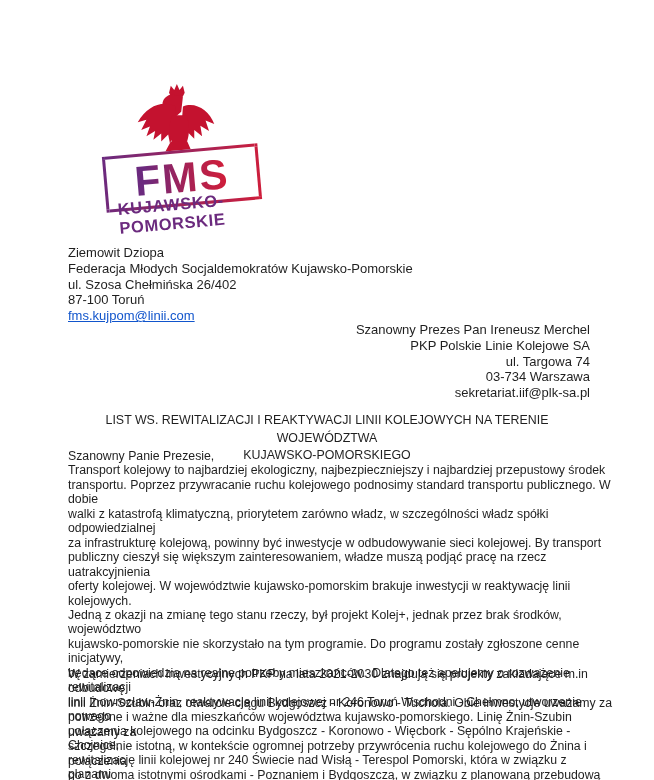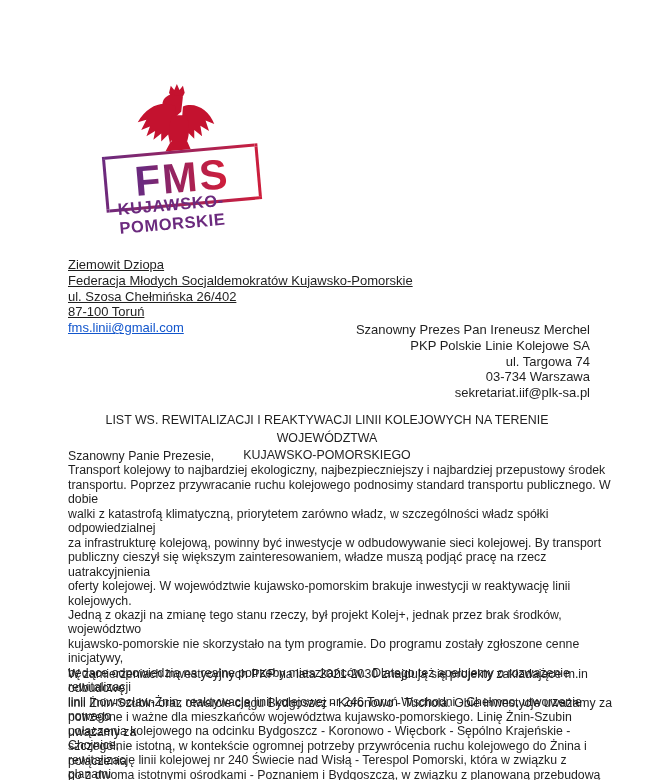--- a/index.html
+++ b/index.html
@@ -38,22 +38,22 @@
     position: absolute; left: 117px; top: 200px;
     transform: rotate(-5deg); transform-origin: left top;
     color: var(--purple, #6b2a7e);
     font-size: 16.5px; font-weight: bold;
     line-height: 19px; letter-spacing: 0.6px;
     white-space: pre-wrap;
   }
 
   
   .sender {
-    position: absolute; left: 68px; top: 257px;
-    font-size: 13px; line-height: 15.8px; text-decoration: underline;
+    position: absolute; left: 68px; top: 245px;
+    font-size: 13px; line-height: 15.8px;
   }
   .addr-lines { white-space: pre-wrap; }
   .email-link {
     display: inline-block;
     color: var(--link, #1155cc);
     text-decoration: underline;
     cursor: pointer;
     font-size: 13px; line-height: 15.8px;
   }
   .recipient {
@@ -101,21 +101,21 @@
     </g>
   </svg>
   <div class="fms-box">
     <span class="fms-text">FMS</span>
   </div>
   <div class="region-text">KUJAWSKO-<br>POMORSKIE</div>
 </div>
 
 <div class="sender">
   <div class="addr-lines">Ziemowit Dziopa<br>Federacja Młodych Socjaldemokratów Kujawsko-Pomorskie<br>ul. Szosa Chełmińska 26/402<br>87-100 Toruń</div>
-  <a class="email-link">fms.linii@gmail.com</a>
+  <a class="email-link">fms.kujpom@linii.com</a>
 </div>
 
 <div class="recipient">Szanowny Prezes Pan Ireneusz Merchel<br>PKP Polskie Linie Kolejowe SA<br>ul. Targowa 74<br>03-734 Warszawa<br>sekretariat.iif@plk-sa.pl</div>
 
 <div class="title">LIST WS. REWITALIZACJI I REAKTYWACJI LINII KOLEJOWYCH NA TERENIE WOJEWÓDZTWA<br>KUJAWSKO-POMORSKIEGO</div>
 
 <div class="para para1">Szanowny Panie Prezesie,<br>Transport kolejowy to najbardziej ekologiczny, najbezpieczniejszy i najbardziej przepustowy środek<br>transportu. Poprzez przywracanie ruchu kolejowego podnosimy standard transportu publicznego. W dobie<br>walki z katastrofą klimatyczną, priorytetem zarówno władz, w szczególności władz spółki odpowiedzialnej<br>za infrastrukturę kolejową, powinny być inwestycje w odbudowywanie sieci kolejowej. By transport<br>publiczny cieszył się większym zainteresowaniem, władze muszą podjąć pracę na rzecz uatrakcyjnienia<br>oferty kolejowej. W województwie kujawsko-pomorskim brakuje inwestycji w reaktywację linii kolejowych.<br>Jedną z okazji na zmianę tego stanu rzeczy, był projekt Kolej+, jednak przez brak środków, województwo<br>kujawsko-pomorskie nie skorzystało na tym programie. Do programu zostały zgłoszone cenne inicjatywy,<br>będące odpowiedzią na realne potrzeby mieszkańców.  Dlatego też apelujemy o rozważenie rewitalizacji<br>linii Inowrocław-Żnin, reaktywacje linii kolejowej nr 246 Toruń Wschodni - Chełmno, utworzenie nowego<br>połączenia kolejowego na odcinku Bydgoszcz - Koronowo - Więcbork - Sępólno Krajeńskie - Chojnice,<br>rewitalizację linii kolejowej nr 240 Świecie nad Wisłą - Terespol Pomorski, która w związku z planami<br>przebudowy linii kolejowej nr 201, utworzy połączenie między Świeciem a Bydgoszczą.</div>
 <div class="para para2">W zamierzeniach inwestycyjnych PKP na lata 2021-2030 znajdują się projekty zakładające m.in odbudowę<br>linii Żnin-Szubin oraz otwarcie ciągu Bydgoszcz - Koronowo - Tuchola. Obie inwestycje uważamy za<br>potrzebne i ważne dla mieszkańców województwa kujawsko-pomorskiego. Linię Żnin-Szubin uważamy za<br>szczególnie istotną, w kontekście ogromnej potrzeby przywrócenia ruchu kolejowego do Żnina i połączenia<br>go z dwoma istotnymi ośrodkami - Poznaniem i Bydgoszczą, w związku z planowaną przebudową linii<br>kolejowej nr 356. Plany te uwzględnione są także w projekcie Regionalnego Planu Transportowego<br>województwa Kujawsko-Pomorskiego.</div>
 
 </body></html>

